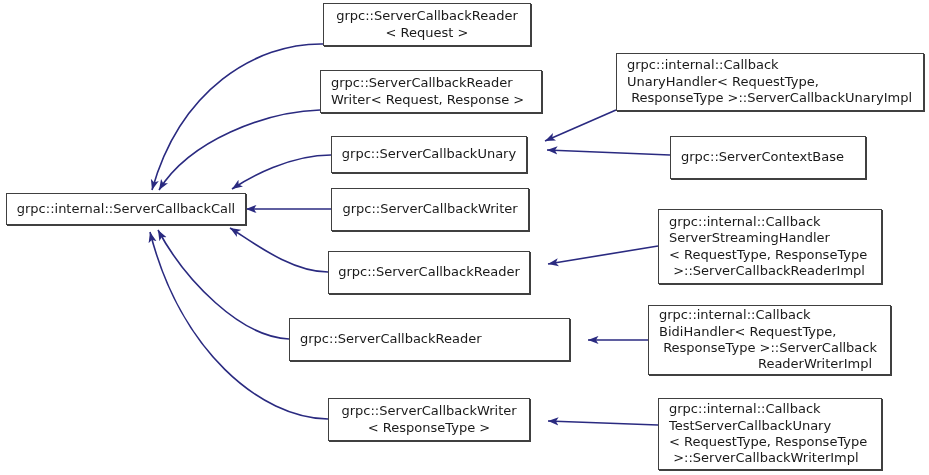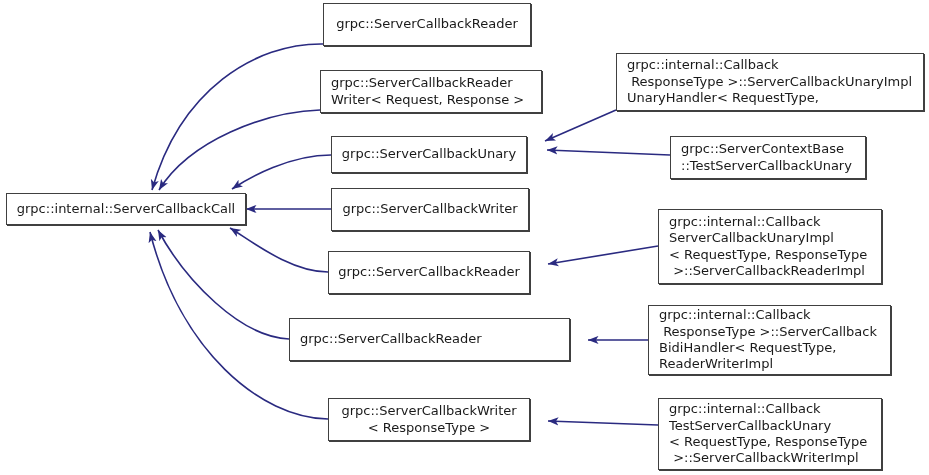--- a/index.html
+++ b/index.html
@@ -73,20 +73,21 @@
         <path d="M 658,425 L 548,421" marker-end="url(#uml-arrow)"></path>
       </g>
   </svg>
 
   <div id="node-layer">
       <div class="class-node align-center" title="grpc::internal::ServerCallbackCall" style="left: 6px; top: 193px; width: 240px; height: 32px;">
         <span class="node-line">grpc::internal::ServerCallbackCall</span>
       </div>
       <div class="class-node align-center" title="grpc::ServerCallbackReader&lt; Request &gt;" style="left: 323px; top: 3px; width: 208px; height: 43px;">
         <span class="node-line">grpc::ServerCallbackReader</span>
+        <span class="node-line">&lt; Request &gt;</span>
       </div>
       <div class="class-node align-left pad-l pad-r" title="grpc::ServerCallbackReaderWriter&lt; Request, Response &gt;" style="left: 320px; top: 70px; width: 222px; height: 43px;">
         <span class="node-line">grpc::ServerCallbackReader</span>
         <span class="node-line">Writer&lt; Request, Response &gt;</span>
       </div>
       <div class="class-node align-center" title="grpc::ServerCallbackUnary" style="left: 331px; top: 136px; width: 196px; height: 37px;">
         <span class="node-line">grpc::ServerCallbackUnary</span>
       </div>
       <div class="class-node align-center" title="grpc::ServerCallbackWriter&lt; Response &gt;" style="left: 331px; top: 188px; width: 198px; height: 43px;">
         <span class="node-line">grpc::ServerCallbackWriter</span>
@@ -96,38 +97,37 @@
       </div>
       <div class="class-node align-left pad-l pad-r" title="grpc::ServerCallbackReaderWriter&lt; RequestType, ResponseType &gt;" style="left: 289px; top: 318px; width: 281px; height: 43px;">
         <span class="node-line">grpc::ServerCallbackReader</span>
       </div>
       <div class="class-node align-center" title="grpc::ServerCallbackWriter&lt; ResponseType &gt;" style="left: 328px; top: 398px; width: 202px; height: 43px;">
         <span class="node-line">grpc::ServerCallbackWriter</span>
         <span class="node-line">&lt; ResponseType &gt;</span>
       </div>
       <div class="class-node align-left pad-l pad-r" title="grpc::internal::CallbackUnaryHandler&lt; RequestType, ResponseType &gt;::ServerCallbackUnaryImpl" style="left: 616px; top: 53px; width: 308px; height: 58px;">
         <span class="node-line">grpc::internal::Callback</span>
+        <span class="node-line">UnaryHandler&lt; RequestType,</span>
         <span class="node-line"> ResponseType &gt;::ServerCallbackUnaryImpl</span>
-        <span class="node-line">UnaryHandler&lt; RequestType,</span>
       </div>
       <div class="class-node align-left pad-l pad-r" title="grpc::ServerContextBase::TestServerCallbackUnary" style="left: 670px; top: 136px; width: 196px; height: 43px;">
         <span class="node-line">grpc::ServerContextBase</span>
-        <span class="node-line">::TestServerCallbackUnary</span>
       </div>
       <div class="class-node align-left pad-l pad-r" title="grpc::internal::CallbackClientStreamingHandler&lt; RequestType, ResponseType &gt;::ServerCallbackReaderImpl" style="left: 658px; top: 209px; width: 224px; height: 75px;">
         <span class="node-line">grpc::internal::Callback</span>
-        <span class="node-line">ServerCallbackUnaryImpl</span>
+        <span class="node-line">ServerStreamingHandler</span>
         <span class="node-line">&lt; RequestType, ResponseType</span>
         <span class="node-line"> &gt;::ServerCallbackReaderImpl</span>
       </div>
       <div class="class-node align-left pad-l pad-r" title="grpc::internal::CallbackBidiHandler&lt; RequestType, ResponseType &gt;::ServerCallbackReaderWriterImpl" style="left: 648px; top: 305px; width: 243px; height: 70px;">
         <span class="node-line">grpc::internal::Callback</span>
+        <span class="node-line">BidiHandler&lt; RequestType,</span>
         <span class="node-line"> ResponseType &gt;::ServerCallback</span>
-        <span class="node-line">BidiHandler&lt; RequestType,</span>
-        <span class="node-line" style="text-align: left;">ReaderWriterImpl</span>
+        <span class="node-line" style="text-align: right;">ReaderWriterImpl</span>
       </div>
       <div class="class-node align-left pad-l pad-r" title="grpc::internal::CallbackServerStreamingHandler&lt; RequestType, ResponseType &gt;::ServerCallbackWriterImpl" style="left: 658px; top: 398px; width: 224px; height: 72px;">
         <span class="node-line">grpc::internal::Callback</span>
         <span class="node-line">TestServerCallbackUnary</span>
         <span class="node-line">&lt; RequestType, ResponseType</span>
         <span class="node-line"> &gt;::ServerCallbackWriterImpl</span>
       </div>
     </div>
 
 </div>

